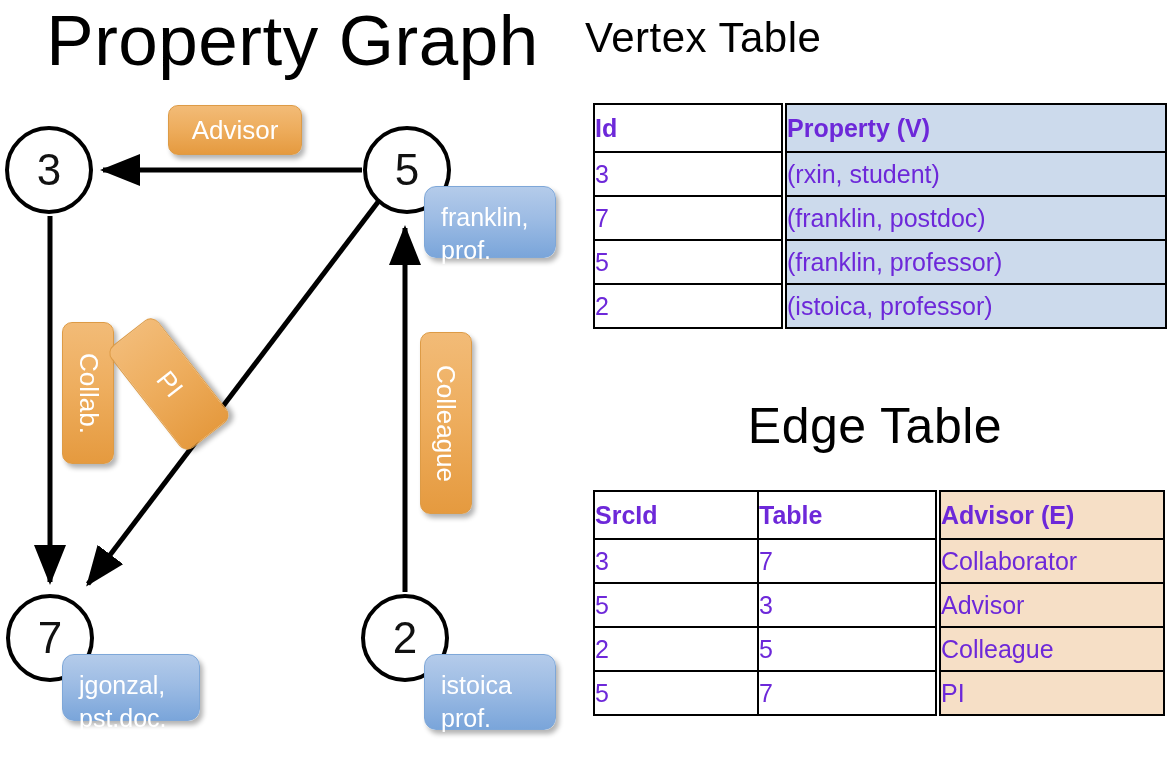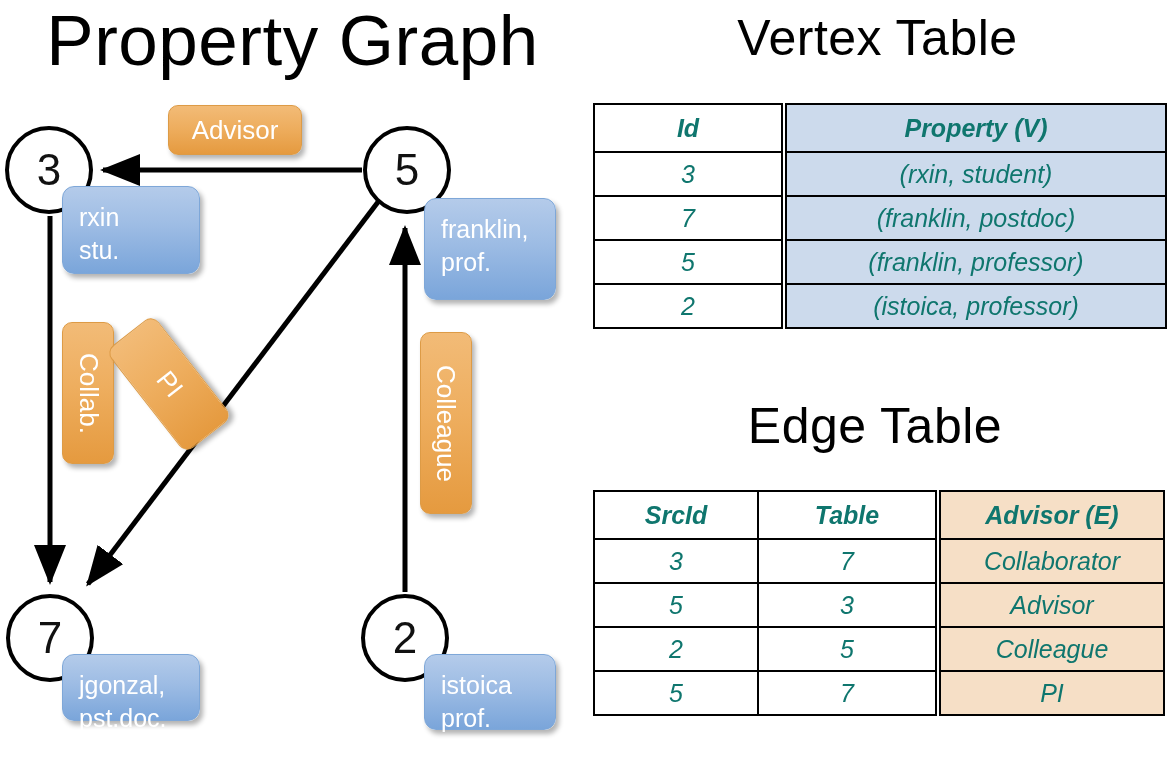--- a/index.html
+++ b/index.html
@@ -26,22 +26,22 @@
     letter-spacing: 0.5px;
   }
   #title-property-graph {
     left: 0; top: 12px; width: 585px;
     text-align: center;
     font-size: 71px;
     line-height: 58px;
   }
   #title-vertex-table {
     left: 585px; top: 10px; width: 585px;
-    text-align: center;
-    font-size: 50px;
+    text-align: left;
+    font-size: 42px;
     line-height: 56px;
   }
   #title-edge-table {
     left: 585px; top: 398px; width: 580px;
     text-align: center;
     font-size: 50px;
     line-height: 56px;
   }
 
   
@@ -88,21 +88,21 @@
     font-size: 25px;
     line-height: 33px;
     font-family: "Liberation Sans", sans-serif;
     font-weight: 300;
     padding: 14px 0 14px 16px;
     box-sizing: border-box;
     z-index: 6;
     white-space: pre-line;
   }
   #prop-rxin      { left: 62px;  top: 186px; width: 138px; height: 88px; }
-  #prop-franklin  { left: 424px; top: 198px; width: 132px; height: 102px; }
+  #prop-franklin  { left: 424px; top: 186px; width: 132px; height: 72px; }
   #prop-jgonzal   { left: 62px;  top: 654px; width: 138px; height: 67px; }
   #prop-istoica   { left: 424px; top: 654px; width: 132px; height: 76px; }
 
   
   .edge-label {
     position: absolute;
     border-radius: 10px;
     background: linear-gradient(to bottom, #f2bb77 0%, #eeae5f 45%, #e59a3f 100%);
     border: 1px solid #dd9b46;
     box-shadow: 3px 4px 5px rgba(0,0,0,0.30);
@@ -136,28 +136,27 @@
 
   
   .data-table {
     position: absolute;
     border-collapse: collapse;
     font-family: "Liberation Sans", sans-serif;
     table-layout: fixed;
   }
   .data-table td, .data-table th {
     border: 2px solid #000;
-    text-align: center;
+    text-align: left;
     font-weight: 300;
     font-size: 25px;
-    color: #0f766e;
+    color: #6d28d9;
     padding: 0;
     height: 44px;
     box-sizing: border-box;
-    font-style: italic;
   }
   .data-table th {
     font-weight: 700;
     font-size: 25px;
     height: 48px;
   }
   .gap-col {
     border: none !important;
     width: 4px;
     background: #fff;
@@ -205,22 +204,20 @@
   <div class="node" id="node-5">
     <span>5</span>
   </div>
   <div class="node" id="node-7">
     <span>7</span>
   </div>
   <div class="node" id="node-2">
     <span>2</span>
   </div>
 
-  <div class="prop-box" id="prop-rxin">rxin
-stu.</div>
   <div class="prop-box" id="prop-franklin">franklin,
 prof.</div>
   <div class="prop-box" id="prop-jgonzal">jgonzal,
 pst.doc.</div>
   <div class="prop-box" id="prop-istoica">istoica
 prof.</div>
 
   <div class="edge-label" id="label-advisor">
     <span class="rot">Advisor</span>
   </div>

